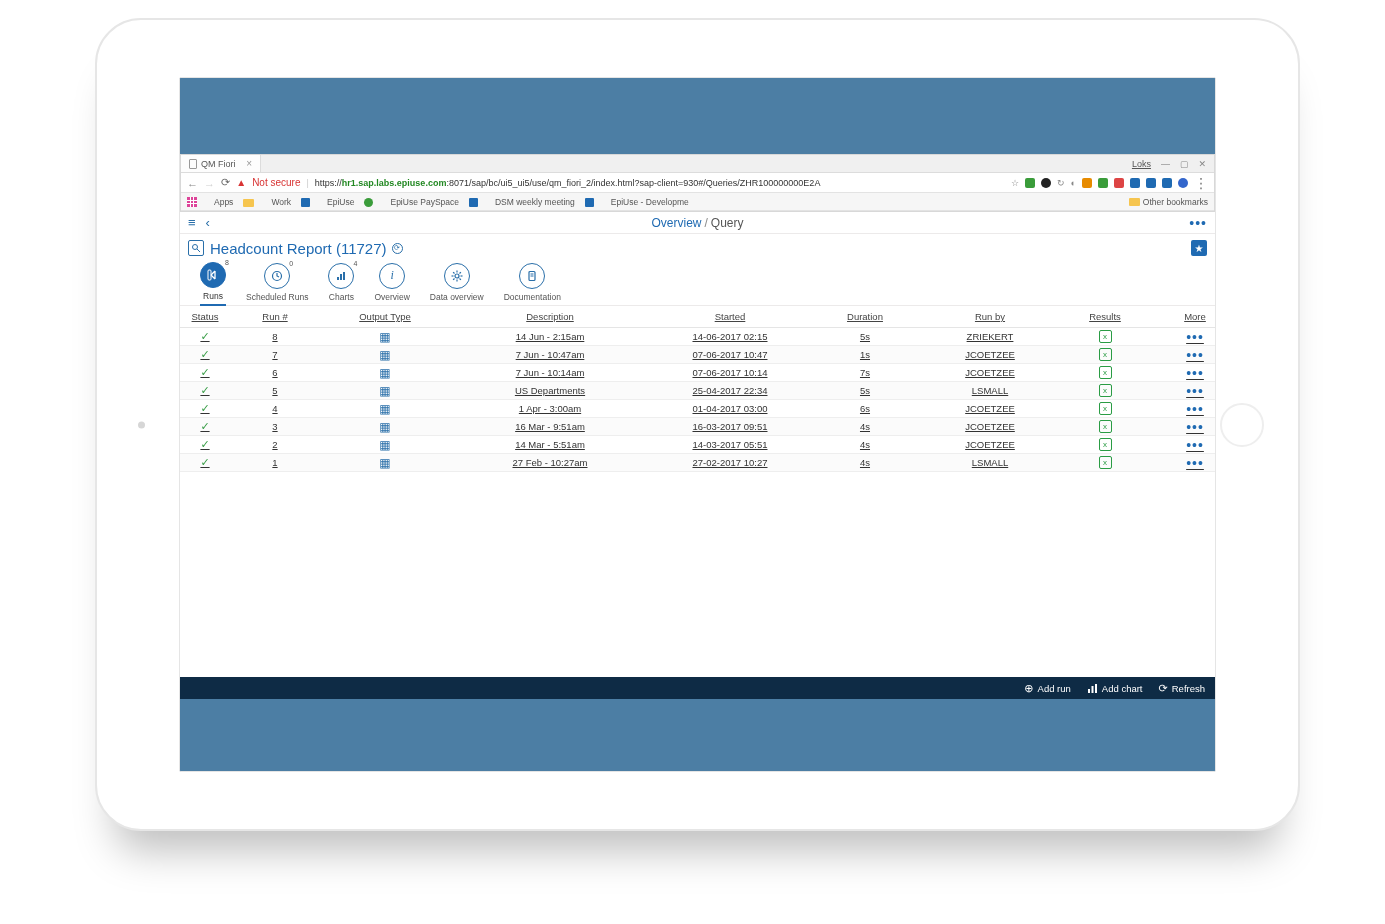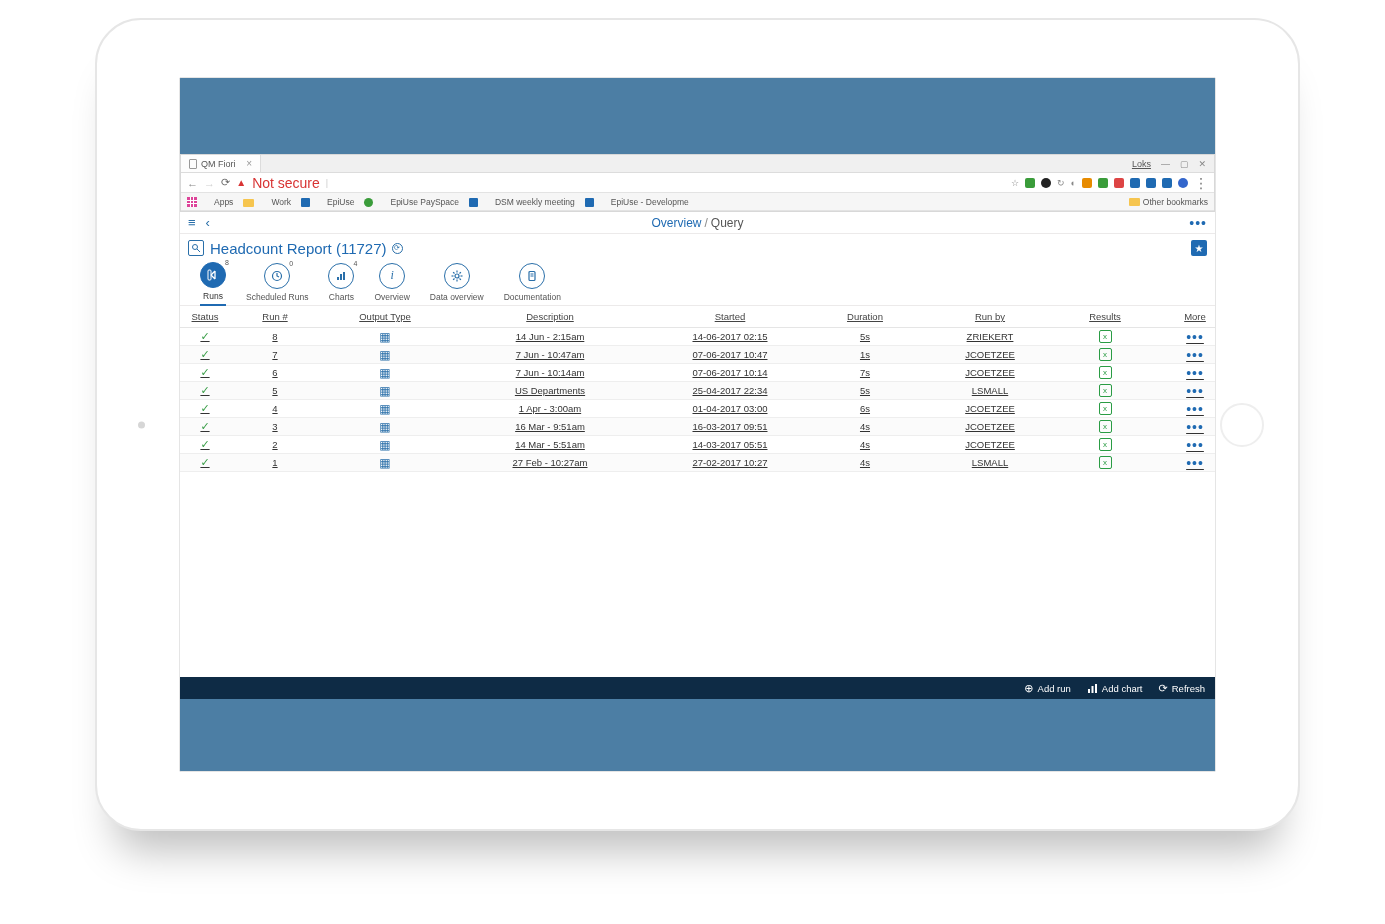--- a/index.html
+++ b/index.html
@@ -33,21 +33,21 @@
   .tab-row { display:flex; align-items:center; height:18px; background:#f0f0f0; border-bottom:1px solid #dcdcdc;}
   .tab { display:flex; align-items:center; gap:4px; padding:0 8px; height:100%; background:#fdfdfd; border-right:1px solid #dcdcdc; min-width:80px;}
   .doc-icon { width:8px; height:10px; border:1px solid #999; border-radius:1px; position:relative;}
   .tab-close { color:#999; font-size:10px; margin-left:auto;}
   .win-controls { margin-left:auto; display:flex; gap:10px; padding:0 8px; color:#888; font-size:9px;}
   .win-controls span:first-child { text-decoration:underline; color:#555;}
   .addr-row { display:flex; align-items:center; height:20px; gap:6px; padding:0 6px; background:#fff; border-bottom:1px solid #e3e3e3;}
   .nav-arrow { color:#888; font-size:11px; cursor:default;}
   .reload { color:#666; font-size:11px;}
   .warn-icon { color:#d83434; font-size:10px;}
-  .notsec { color:#d83434; font-size:14px;}
+  .notsec { color:#d83434; font-size:10px;}
   .url { color:#333; font-size:9px; white-space:nowrap; overflow:hidden; text-overflow:ellipsis; flex:1;}
   .url .domain { color:#228822; font-weight:bold;}
   .ext-icons { margin-left:auto; display:flex; gap:6px; align-items:center;}
   .ext-ic { width:10px; height:10px; border-radius:2px;}
   .bk-row { display:flex; align-items:center; height:18px; gap:10px; padding:0 6px; background:#f6f6f6; border-bottom:1px solid #e3e3e3; font-size:8.5px; color:#555;}
   .bk-row .bk { display:flex; align-items:flex-end; gap:17px; white-space:nowrap;}
   .bk-ico { width:9px; height:9px; border-radius:1px; }
   .apps-ic{ display:inline-block; width:10px; height:10px; background:#d49; position:relative;}
   .apps-ic::before{content:"";position:absolute;inset:0;background:
     linear-gradient(#fff,#fff)3px 0/1px 100% no-repeat,
@@ -120,20 +120,23 @@
             <span>✕</span>
           </div>
         </div>
         <div class="addr-row">
           <span class="nav-arrow">←</span>
           <span class="nav-arrow" style="opacity:.4;">→</span>
           <span class="reload">⟳</span>
           <span class="warn-icon">▲</span>
           <span class="notsec">Not secure</span>
           <span style="color:#ccc;">|</span>
+          <span class="url">
+            <span>https://</span><span class="domain">hr1.sap.labs.epiuse.com</span><span>:8071/sap/bc/ui5_ui5/use/qm_fiori_2/index.html?sap-client=930#/Queries/ZHR100000000E2A</span>
+          </span>
           <div class="ext-icons">
             <span style="color:#888;">☆</span>
             <span class="ext-ic" style="background:#3a9c3a;"></span>
             <span class="ext-ic" style="background:#222;border-radius:50%;"></span>
             <span style="color:#888;">↻</span>
             <span style="color:#888;">◐</span>
             <span class="ext-ic" style="background:#e78b00;"></span>
             <span class="ext-ic" style="background:#3a9c3a;"></span>
             <span class="ext-ic" style="background:#d44;"></span>
             <span class="ext-ic" style="background:#1f6ab2;"></span>

